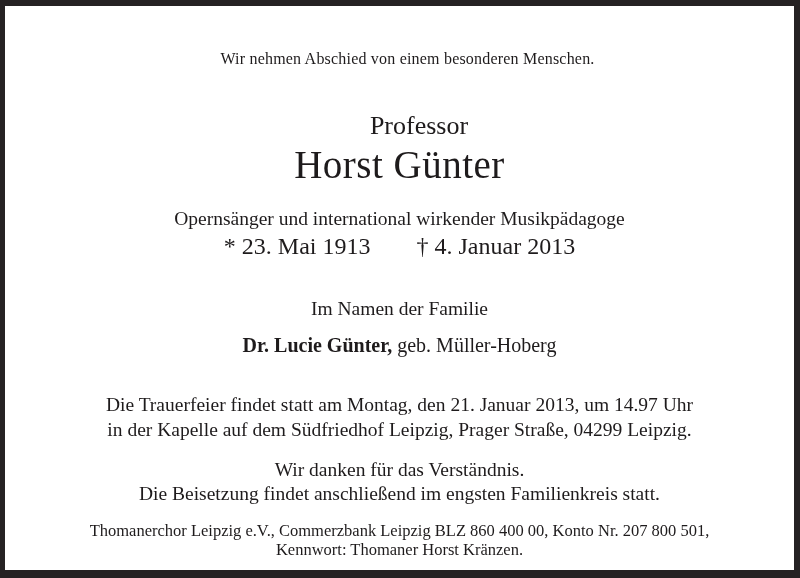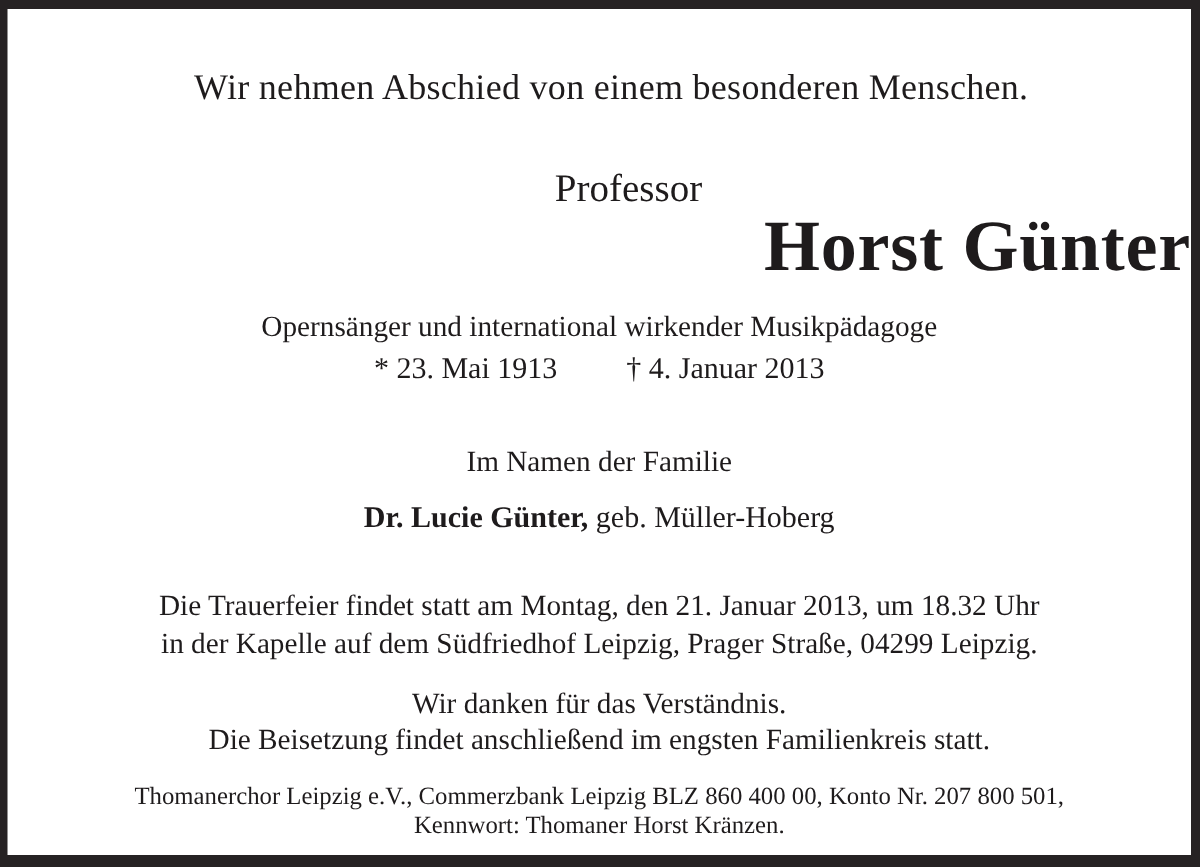--- a/index.html
+++ b/index.html
@@ -16,48 +16,47 @@
     border-style: solid;
     border-color: #262223;
     border-width: 6px 6px 8px 5px;
     font-family: "Liberation Serif", "DejaVu Serif", serif;
     color: #1e1b1c;
     text-align: center;
     overflow: hidden;
   }
   .intro {
     margin-top: 40px;
-    font-size: 24px;
+    font-size: 16px;
     line-height: 26px;
     letter-spacing: 0.2px;
     padding-left: 16px;
   }
   .title {
     margin-top: 38px;
     font-size: 26px;
     line-height: 32px;
     font-weight: 500;
     padding-left: 39px;
   }
   .name {
     margin-top: 0px;
-    font-size: 48px;
+    font-size: 39px;
     line-height: 46px;
-    font-weight: bold;
+    font-weight: normal;
     letter-spacing: 0.5px;
-    text-align: right;
   }
   .subtitle {
     margin-top: 18px;
     font-size: 19.5px;
     line-height: 26px;
   }
   .dates {
     margin-top: 1px;
-    font-size: 20px;
+    font-size: 24px;
     line-height: 27px;
     display: flex;
     justify-content: center;
     gap: 46px;
   }
   .family-line {
     margin-top: 36px;
     font-size: 19.5px;
     line-height: 25px;
   }
@@ -103,21 +102,21 @@
     <span>† 4. Januar 2013</span>
   </div>
 
   <div class="family-line">Im Namen der Familie</div>
 
   <div class="family-name">
     <span class="bold">Dr. Lucie Günter,</span><span> geb. Müller-Hoberg</span>
   </div>
 
   <div class="service">
-    <div>Die Trauerfeier findet statt am Montag, den 21. Januar 2013, um 18.32 Uhr</div>
+    <div>Die Trauerfeier findet statt am Montag, den 21. Januar 2013, um 14.97 Uhr</div>
     <div>in der Kapelle auf dem Südfriedhof Leipzig, Prager Straße, 04299 Leipzig.</div>
   </div>
 
   <div class="burial">
     <div>Wir danken für das Verständnis.</div>
     <div>Die Beisetzung findet anschließend im engsten Familienkreis statt.</div>
   </div>
 
   <div class="donation">
     <div>Thomanerchor Leipzig e.V., Commerzbank Leipzig BLZ 860 400 00, Konto Nr. 207 800 501,</div>

